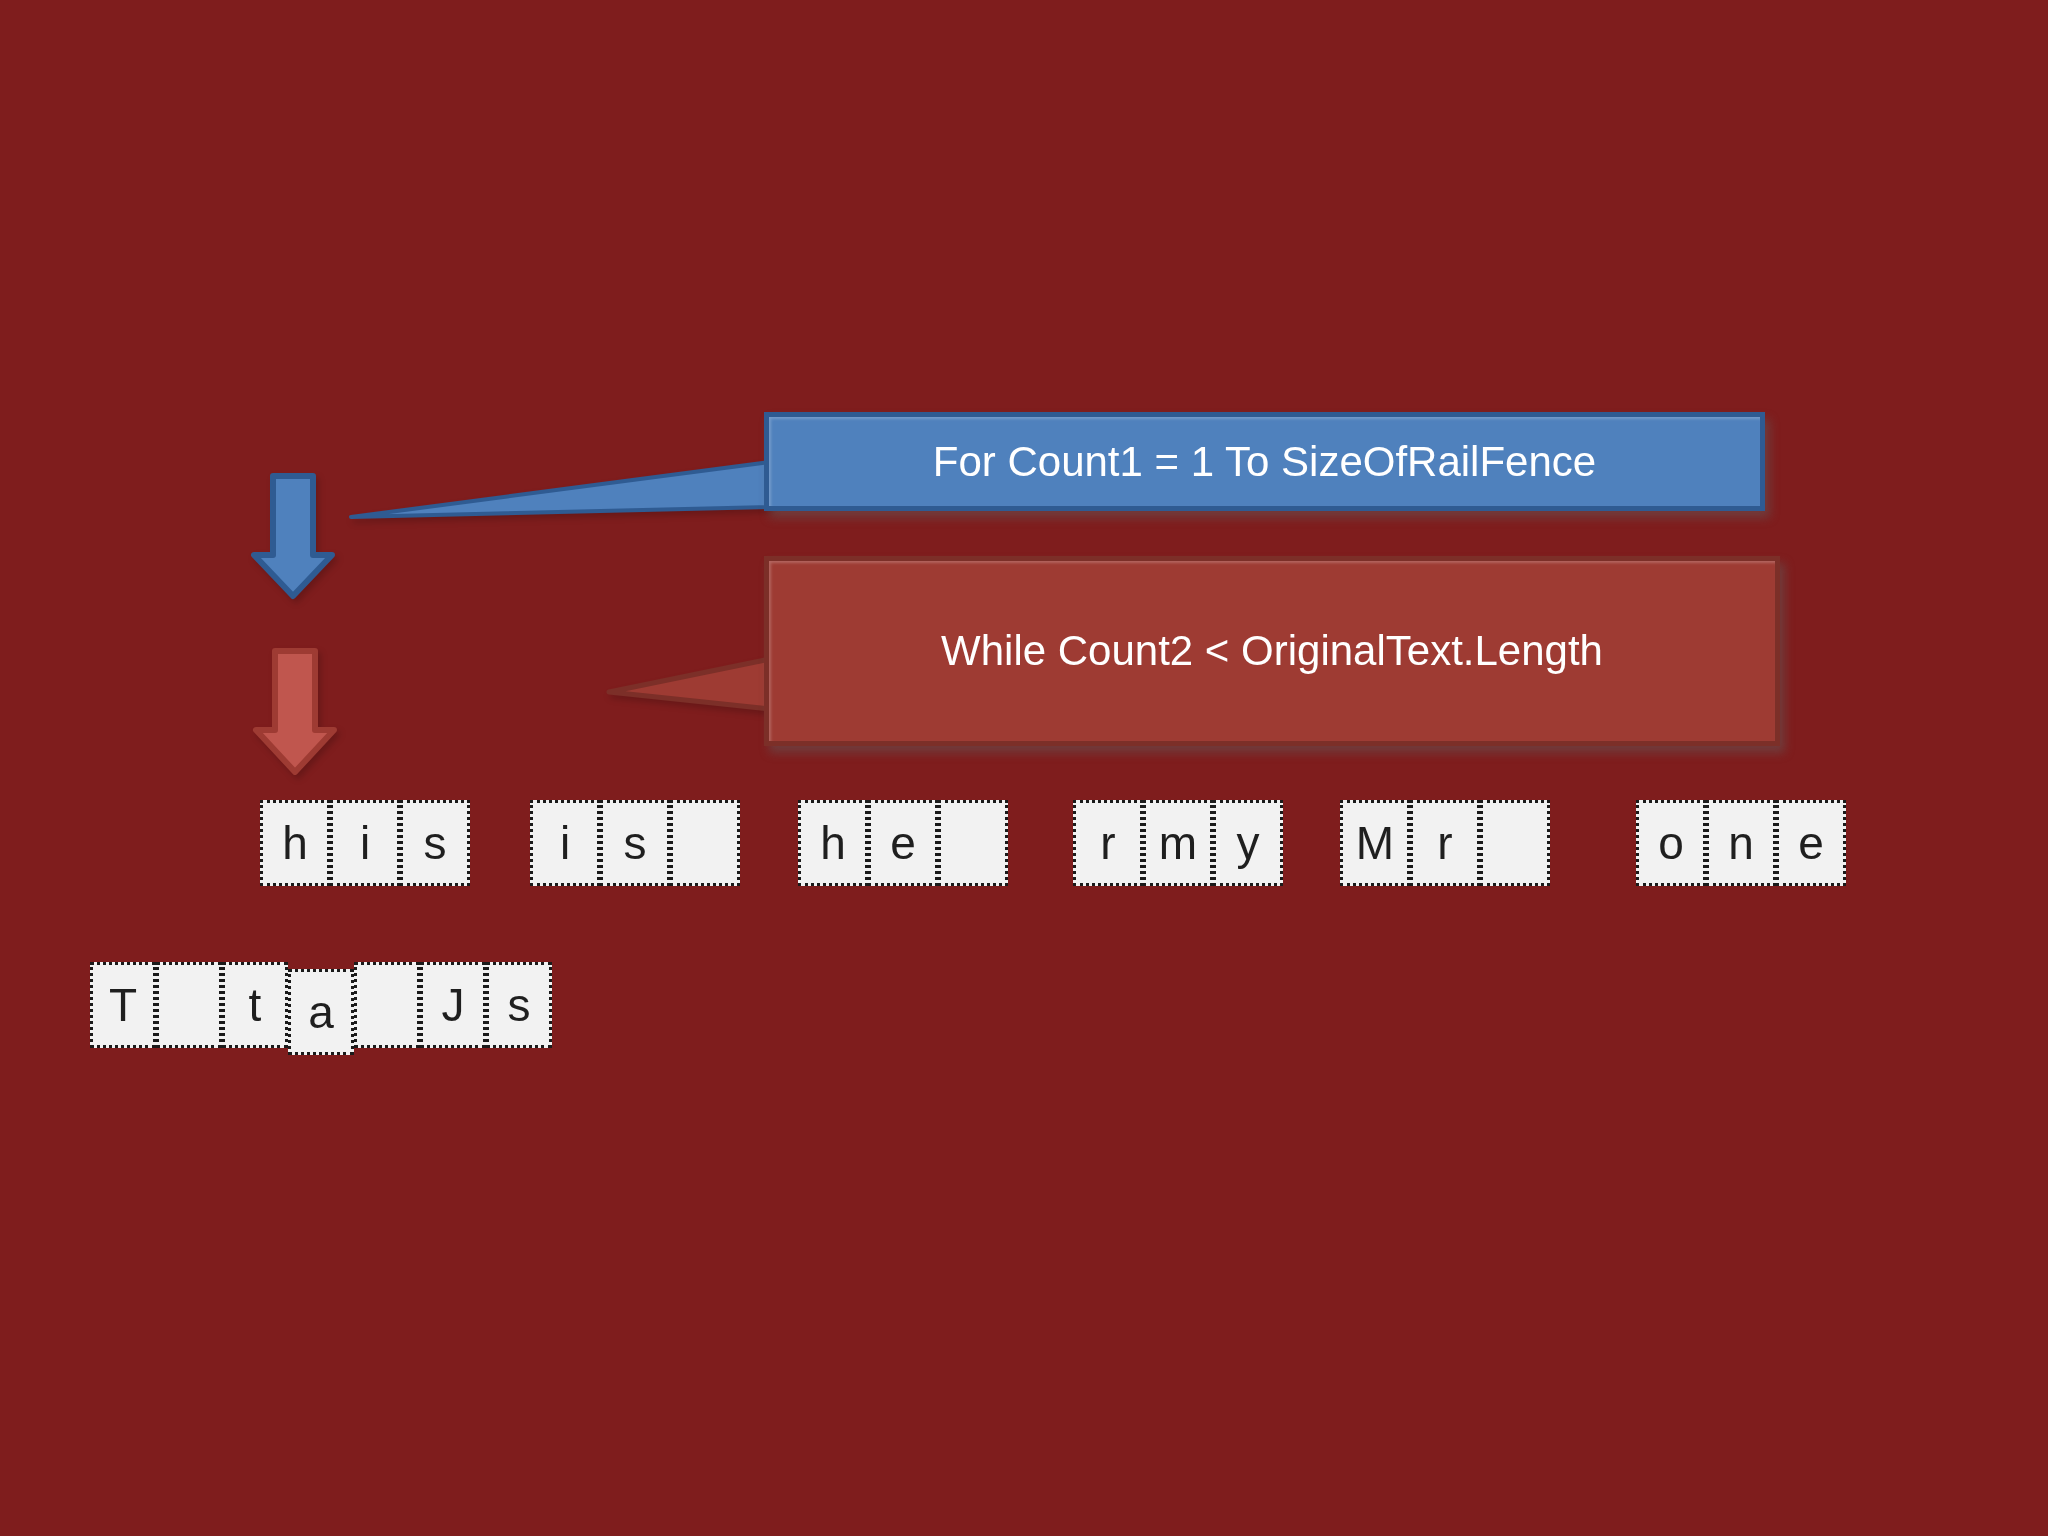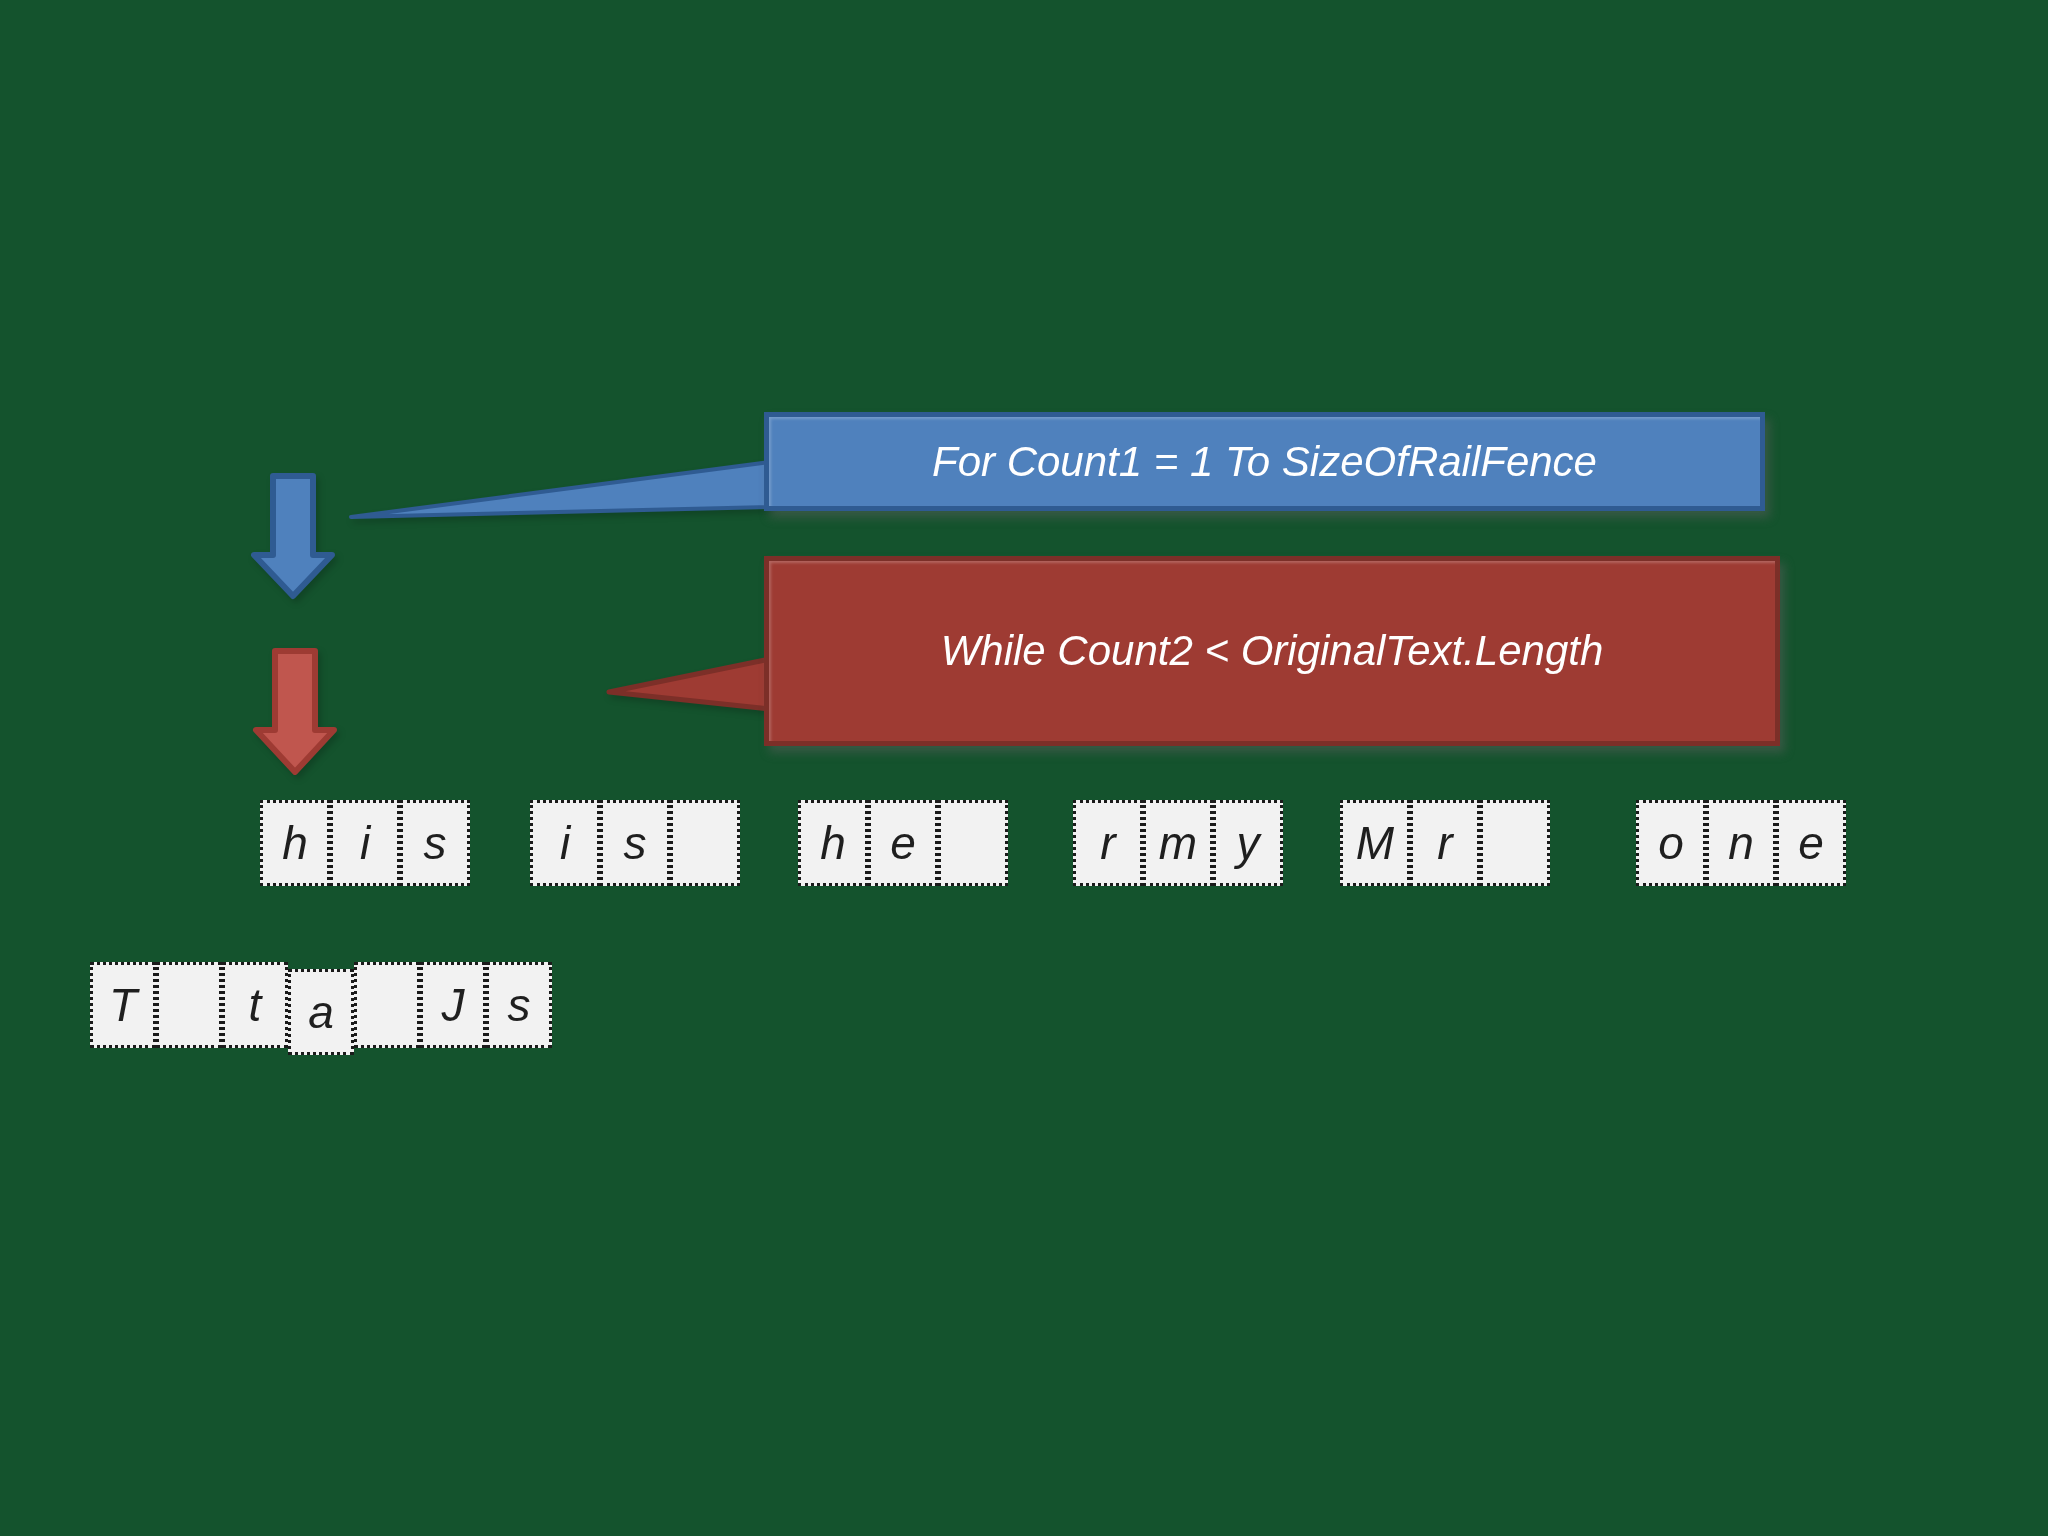--- a/index.html
+++ b/index.html
@@ -1,23 +1,22 @@
 <!DOCTYPE html>
 <html><head>
 <meta charset="utf-8">
 <style>
   html, body { margin: 0; padding: 0; background: #ffffff; }
   .slide {
     position: relative;
     width: 2048px;
     height: 1536px;
-    background: #14532d;
+    background: #7f1d1d;
     overflow: hidden;
     font-family: "Liberation Sans", "DejaVu Sans", sans-serif;
-    font-style: italic;
   }
   .shapes-layer {
     position: absolute;
     left: 0; top: 0;
     width: 2048px; height: 1536px;
     filter: drop-shadow(3px 4px 3px rgba(0,0,0,0.18));
   }
   .callout {
     position: absolute;
     box-sizing: border-box;

